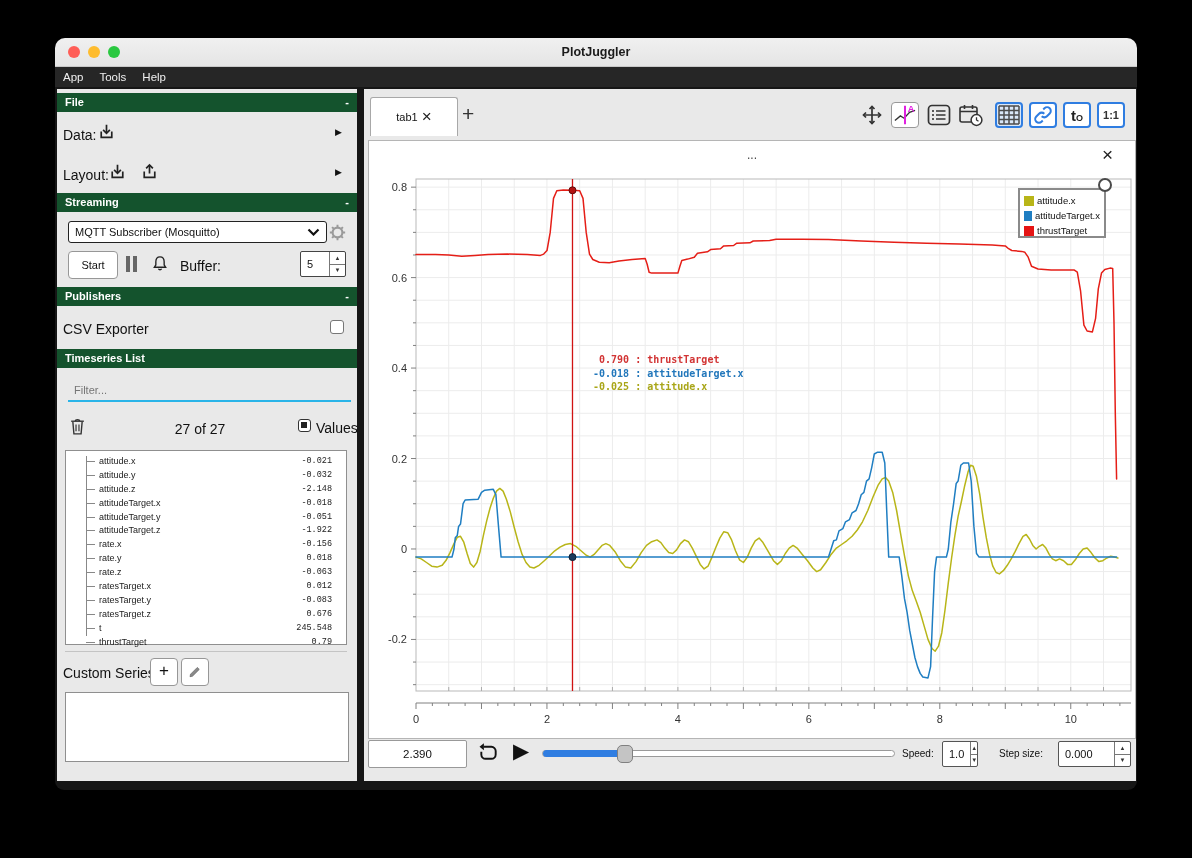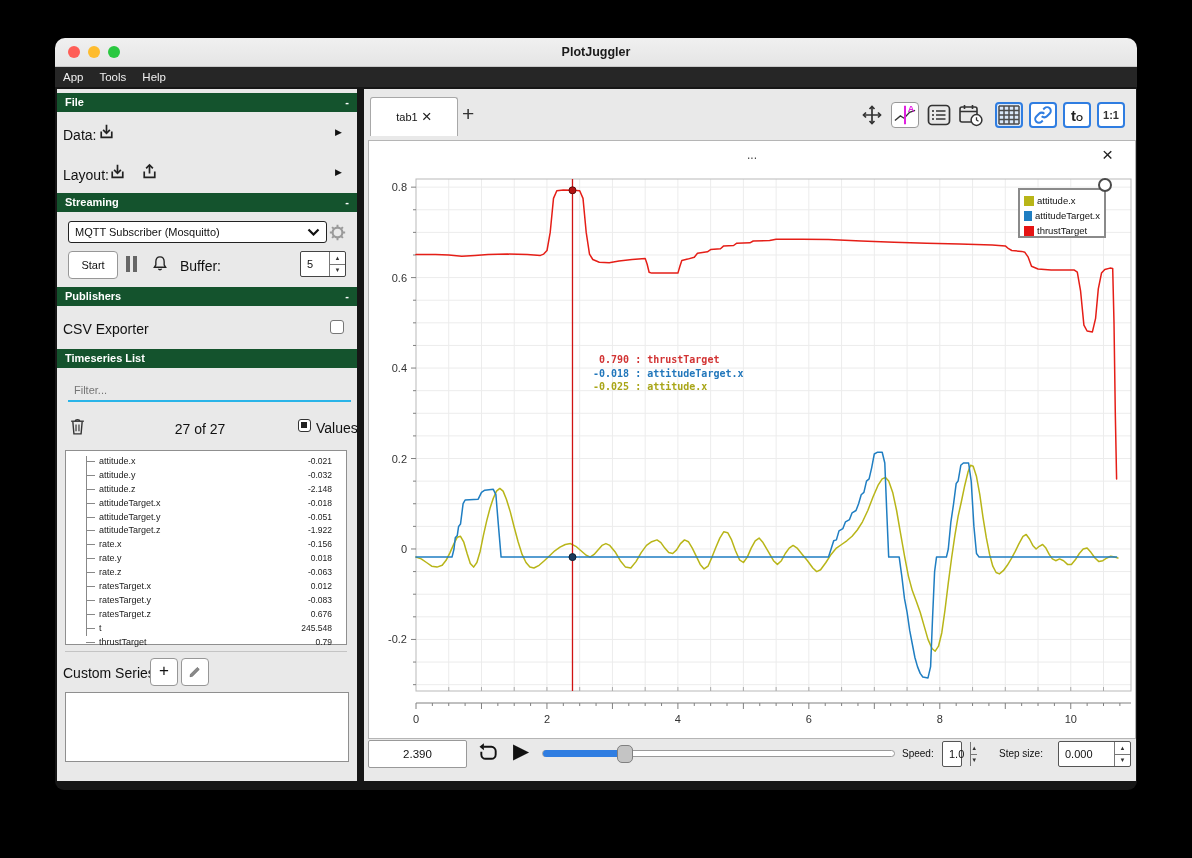--- a/index.html
+++ b/index.html
@@ -21,21 +21,21 @@
   .spin{position:absolute;background:#fff;border:1px solid #555;border-radius:2px;display:flex;box-sizing:border-box}
   .spin .val{flex:1;font-size:11px;color:#111;padding:0 6px;display:flex;align-items:center}
   .spin .arrows{width:15px;border-left:1px solid #777;display:flex;flex-direction:column}
   .spin .arrows div{flex:1;display:flex;align-items:center;justify-content:center;font-size:6px;color:#333}
   .spin .arrows div:first-child{border-bottom:1px solid #777}
   .checkbox{position:absolute;background:#fff;border:1.5px solid #777;border-radius:3px;box-sizing:border-box}
   .tree-box{position:absolute;background:#fff;border:1px solid #8f8f8f}
   .ts-row{position:relative;height:13.9px;display:flex;align-items:center;padding-left:33px;padding-right:14px}
   .ts-row::before{content:"";position:absolute;left:20px;top:50%;width:9px;border-top:1px solid #888}
   .ts-name{font-size:9px;color:#222;flex:1;white-space:nowrap}
-  .ts-val{font-size:8.5px;color:#222;font-family:Liberation Sans, sans-serif}
+  .ts-val{font-size:8.5px;color:#222;font-family:Liberation Mono, monospace}
   .tab{position:absolute;background:#fff;border:1px solid #a8a8a8;border-bottom:none;border-radius:3px 3px 0 0;display:flex;align-items:center;justify-content:center;gap:4px}
   .toolbtn{position:absolute;width:28px;height:26px;display:flex;align-items:center;justify-content:center;border-radius:4px;box-sizing:border-box}
   .toolbtn.blue{border:2px solid #2f7de1;background:#fff}
   .plotpanel{position:absolute;background:#fff;border:1px solid #b5b5b5}
   .legend{position:absolute;background:#fff;border:2px solid #8a8a8a;padding:3px 4px;box-sizing:border-box}
   .legend-row{display:flex;align-items:center;height:15px}
   .legend-sq{width:10px;height:10px;margin-right:3px}
   .legend-lb{font-size:9.5px;color:#111}
   .tooltip-line{font-family:"DejaVu Sans Mono",monospace;font-size:10px;font-weight:700;white-space:pre;line-height:13.5px}
   .playlbl{font-size:10px;font-weight:400;color:#111}
@@ -485,21 +485,21 @@
     <svg class="abs" style="left:113px;top:653px" width="23" height="23" viewBox="0 0 24 24">
       <path d="M7 5 H15 a4.5 4.5 0 0 1 4.5 4.5 V13 a4.5 4.5 0 0 1 -4.5 4.5 H9 A4.5 4.5 0 0 1 4.5 13 V10.2" fill="none" stroke="#111" stroke-width="2"></path>
       <polygon points="7.2,1.4 7.2,8.6 2.6,5" fill="#111"></polygon>
     </svg>
     <div class="abs" style="left:149px;top:650px;font-size:21px;color:#111">▶</div>
     <div class="slider-track" style="left:178px;top:661px;width:353px">
       <div class="slider-fill" style="left: 0px; top: -1px; width: 78.719px;" id="slider-fill"></div>
     </div>
     <div class="slider-handle" style="top: 656px; left: 253.151px;" id="slider-handle"></div>
     <span class="abs playlbl" style="left:538px;top:659px">Speed:</span>
-    <div class="spin" style="left:578px;top:652px;width:20px;height:26px">
+    <div class="spin" style="left:578px;top:652px;width:36px;height:26px">
       <div class="val">1.0</div>
       <div class="arrows">
           <div>▲</div>
           <div>▼</div>
         </div>
     </div>
     <span class="abs playlbl" style="left:635px;top:659px">Step size:</span>
     <div class="spin" style="left:694px;top:652px;width:73px;height:26px">
       <div class="val">0.000</div>
       <div class="arrows">

